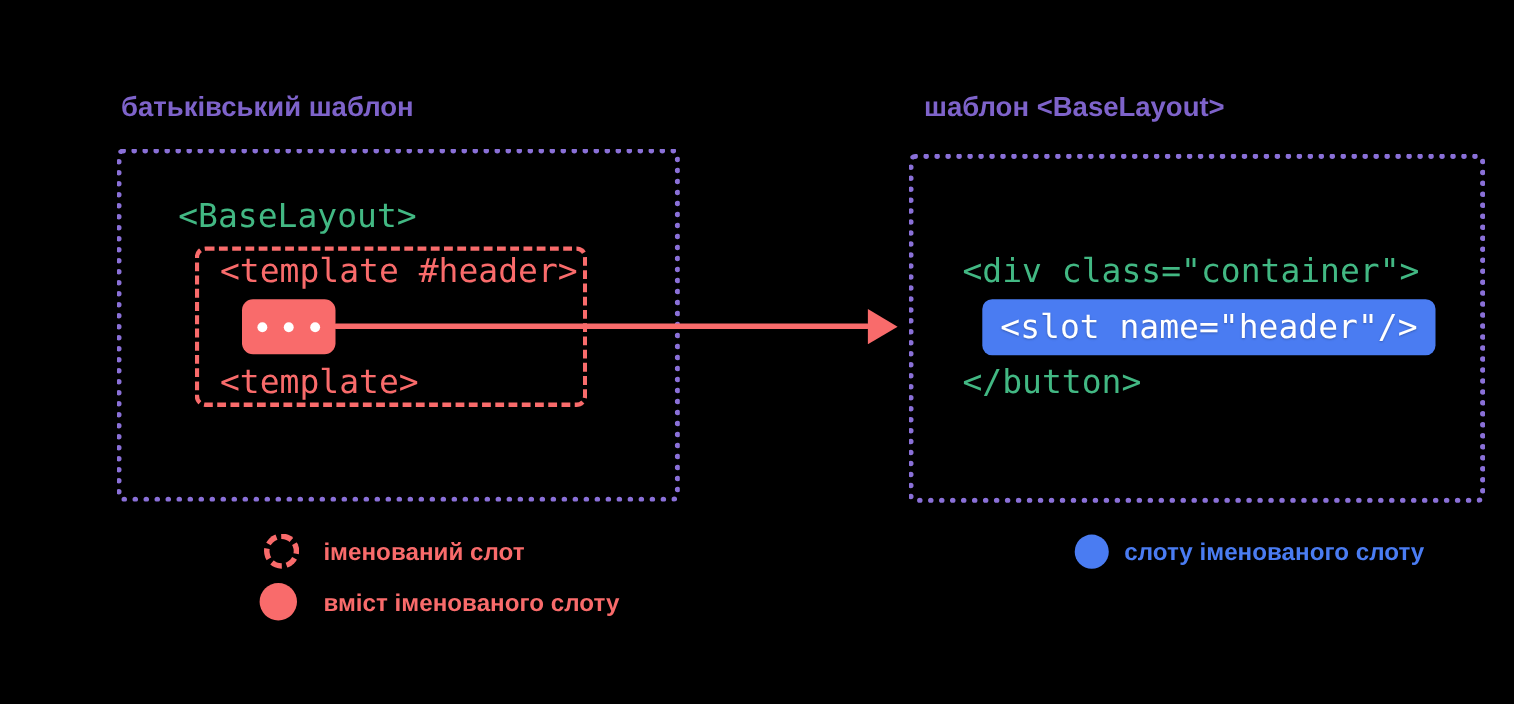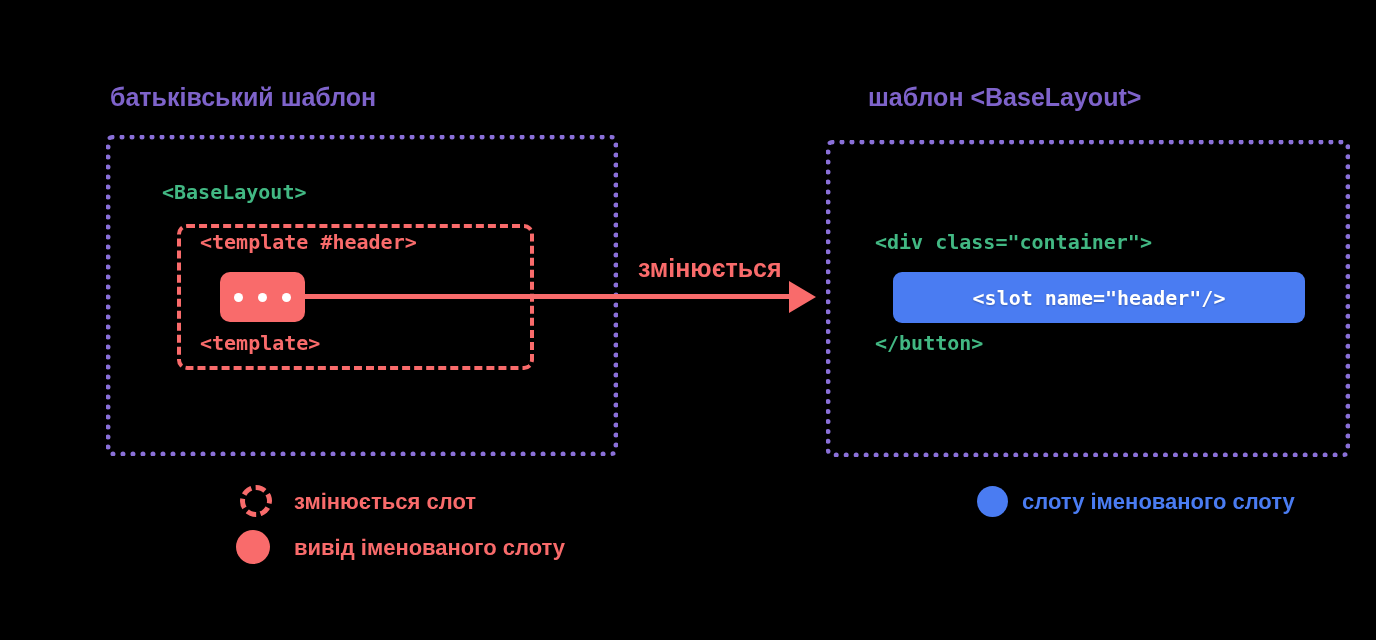--- a/index.html
+++ b/index.html
@@ -30,22 +30,22 @@
   .panel-box {
     box-sizing: border-box;
     border: 5px dotted #8a70d8;
     border-radius: 6px;
     background: transparent;
   }
 
   
   .code {
     font-family: "DejaVu Sans Mono", "Liberation Mono", monospace;
-    font-weight: bold;
-    font-size: 20px;
+    font-weight: normal;
+    font-size: 30px;
     line-height: 1;
     white-space: nowrap;
   }
   .code.green { color: #42b883; }
   .code.red   { color: #f96b6b; }
   .code.white { color: #ffffff; }
 
   
   .slot-dashed-box {
     box-sizing: border-box;
@@ -130,57 +130,56 @@
     background: #4a7cf2;
   }
 </style>
 </head>
 <body>
 
 <div class="stage">
 
   <div class="abs panel-title" style="left:110px; top:84px;">батьківський шаблон</div>
 
-  <div class="abs panel-title" style="left:868px; top:84px;">шаблон &lt;BaseLayout&gt;</div>
+  <div class="abs panel-title" style="left:840px; top:84px;">шаблон &lt;BaseLayout&gt;</div>
 
   <div class="abs panel-box" style="left:106px; top:135px; width:512px; height:321px;"></div>
 
   <div class="abs code green" style="left:162px; top:182px;">&lt;BaseLayout&gt;</div>
 
   <div class="abs slot-dashed-box" style="left:177px; top:224px; width:357px; height:146px;"></div>
 
   <div class="abs code red" style="left:200px; top:232px;">&lt;template #header&gt;</div>
 
   <div class="abs slot-content-rect" style="left:220px; top:272px; width:85px; height:50px;">
     <span class="dot"></span>
     <span class="dot"></span>
     <span class="dot"></span>
   </div>
 
   <div class="abs code red" style="left:200px; top:333px;">&lt;template&gt;</div>
 
 
-  <div class="abs arrow-label" style="left:638px; top:254px;">змінюється</div>
 
   <div class="abs arrow-line" style="left:303px; top:294px; width:488px;"></div>
 
   <div class="abs arrow-head" style="left:789px; top:281px;"></div>
 
   <div class="abs panel-box" style="left:826px; top:140px; width:524px; height:317px;"></div>
 
   <div class="abs code green" style="left:875px; top:232px;">&lt;div class="container"&gt;</div>
 
   <div class="abs slot-output-rect" style="left:893px; top:272px; width:412px; height:51px;">
     <span class="code white">&lt;slot name="header"/&gt;</span>
   </div>
 
   <div class="abs code green" style="left:875px; top:333px;text-align:center;">&lt;/button&gt;</div>
 
   <div class="abs legend-circle-dashed" style="left:240px; top:485px;"></div>
-  <div class="abs legend-label red" style="left:294px; top:489px;">змінюється слот</div>
+  <div class="abs legend-label red" style="left:294px; top:489px;">іменований слот</div>
 
   <div class="abs legend-circle-red" style="left:236px; top:530px;"></div>
-  <div class="abs legend-label red" style="left:294px; top:535px;">вивід іменованого слоту</div>
+  <div class="abs legend-label red" style="left:294px; top:535px;">вміст іменованого слоту</div>
 
   <div class="abs legend-circle-blue" style="left:977px; top:486px;"></div>
   <div class="abs legend-label blue" style="left:1022px; top:489px;">слоту іменованого слоту</div>
 
 </div>
 
 </body></html>

